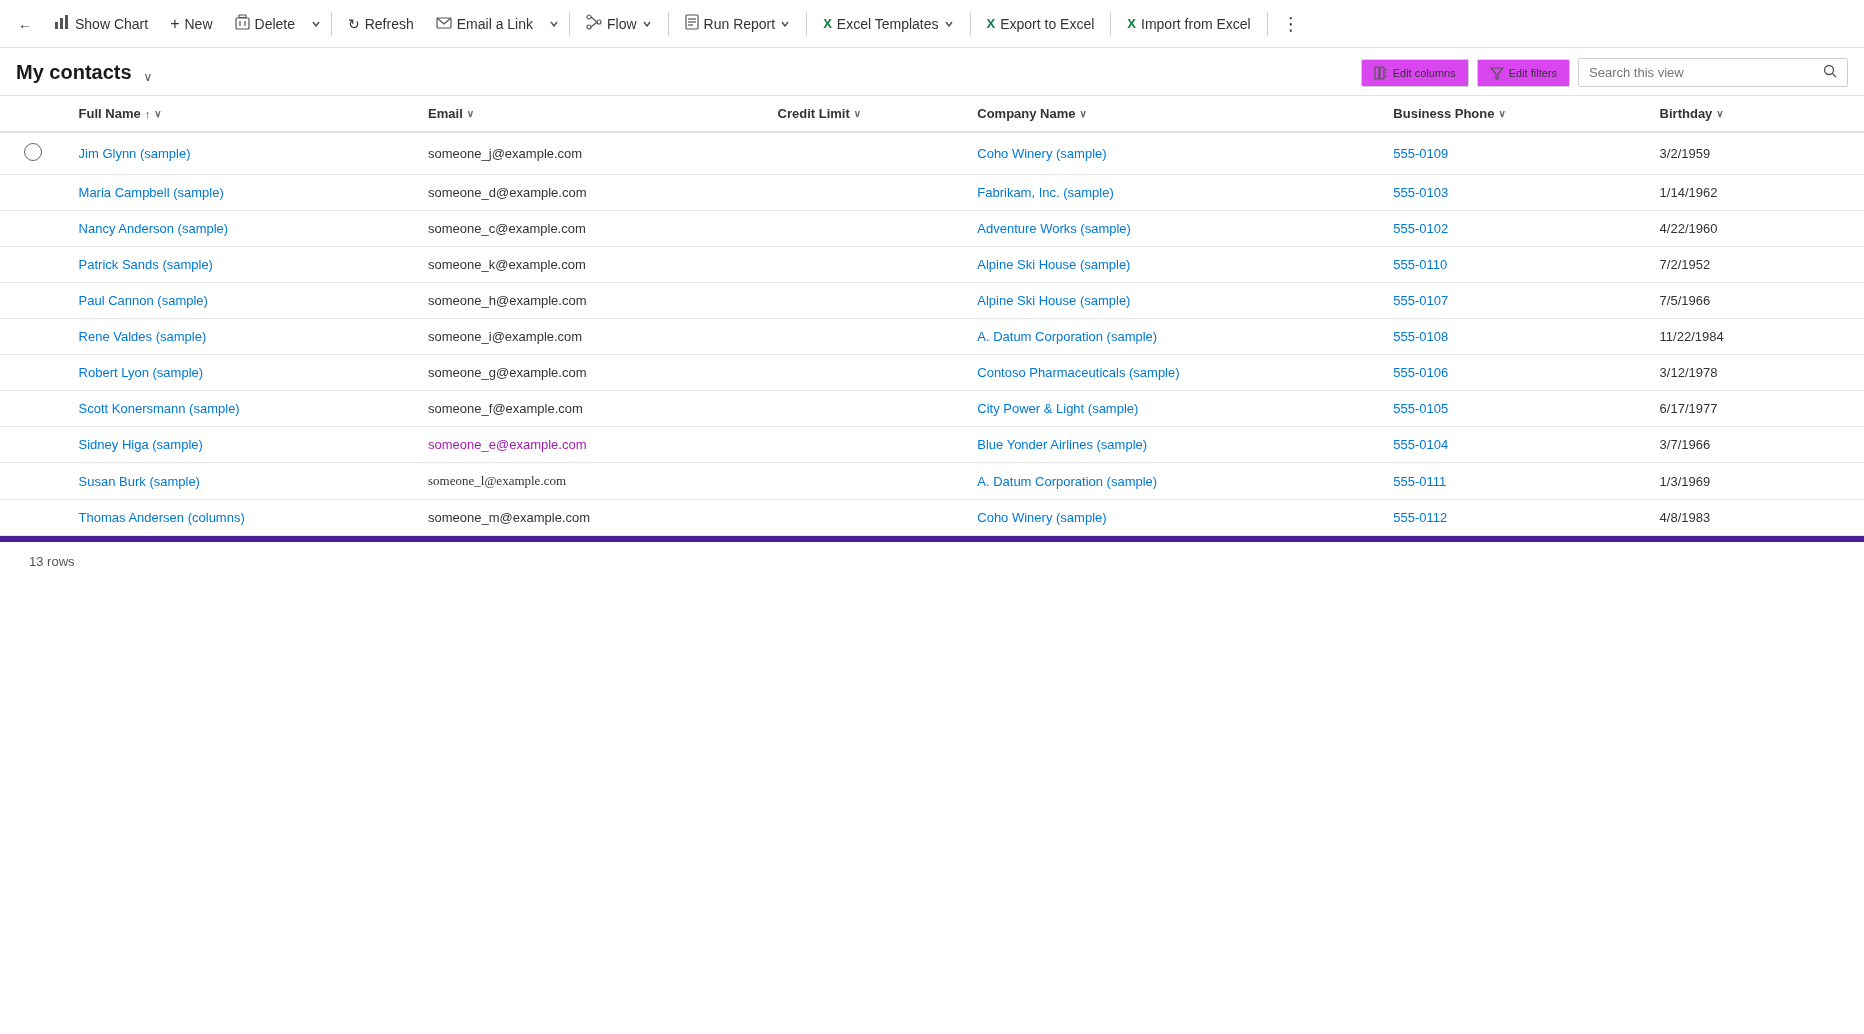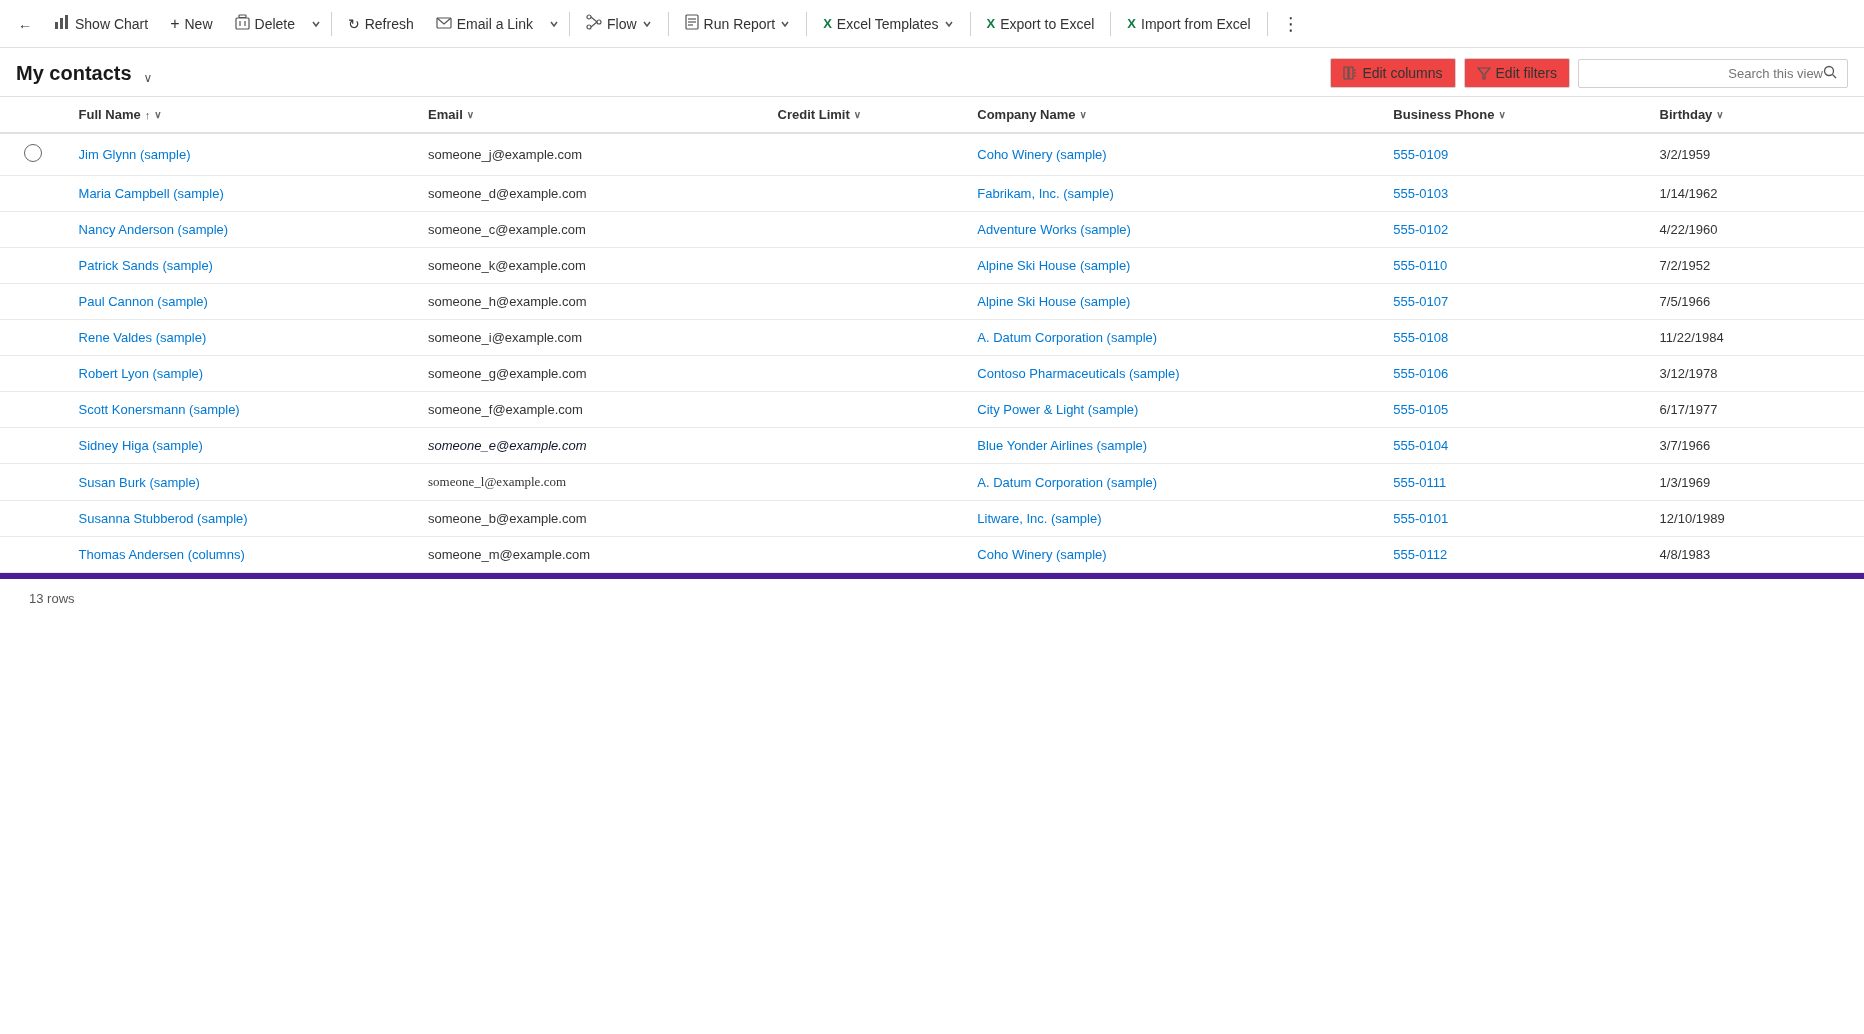--- a/index.html
+++ b/index.html
@@ -57,42 +57,41 @@
       display: flex;
       align-items: center;
       gap: 8px;
     }
     .header-action-btn {
       display: flex;
       align-items: center;
       gap: 5px;
       padding: 6px 12px;
       border: 1px solid #d0d0d0;
-      background: #ef4444;
+      background: #d946ef;
       cursor: pointer;
-      font-size: 14px;
+      font-size: 11px;
       color: #333;
       border-radius: 2px;
     }
     .search-box {
       display: flex;
       align-items: center;
       border: 1px solid #d0d0d0;
       border-radius: 2px;
       padding: 5px 10px;
       width: 270px;
     }
     .search-box input {
       border: none;
       outline: none;
       font-size: 13px;
       color: #555;
       width: 100%;
       background: transparent;
-      text-align: right;
     }
 
     
     .table-container {
       overflow-x: auto;
       flex: 1;
     }
     table {
       width: 100%;
       border-collapse: collapse;
@@ -425,46 +424,37 @@
           <td class="td-name"><a href="#" class="link-blue">Scott Konersmann (sample)</a></td>
           <td style="color: rgb(51, 51, 51);">someone_f@example.com</td>
           <td></td>
           <td><a href="#" class="link-blue">City Power &amp; Light (sample)</a></td>
           <td><a href="#" class="link-blue">555-0105</a></td>
           <td>6/17/1977</td>
         </tr>
         <tr>
           <td class="td-checkbox"></td>
           <td class="td-name"><a href="#" class="link-blue">Sidney Higa (sample)</a></td>
-          <td style="color: #0f172a; font-style: italic;">someone_e@example.com</td>
+          <td style="color: #a21caf;">someone_e@example.com</td>
           <td></td>
           <td><a href="#" class="link-blue">Blue Yonder Airlines (sample)</a></td>
           <td><a href="#" class="link-blue">555-0104</a></td>
           <td>3/7/1966</td>
         </tr>
         <tr>
           <td class="td-checkbox"></td>
           <td class="td-name"><a href="#" class="link-blue">Susan Burk (sample)</a></td>
           <td style="color: rgb(51, 51, 51); font-family: Liberation Serif, serif;">someone_l@example.com</td>
           <td></td>
           <td><a href="#" class="link-blue">A. Datum Corporation (sample)</a></td>
           <td><a href="#" class="link-blue">555-0111</a></td>
           <td>1/3/1969</td>
         </tr>
         <tr>
           <td class="td-checkbox"></td>
-          <td class="td-name"><a href="#" class="link-blue">Susanna Stubberod (sample)</a></td>
-          <td style="color: rgb(51, 51, 51);">someone_b@example.com</td>
-          <td></td>
-          <td><a href="#" class="link-blue">Litware, Inc. (sample)</a></td>
-          <td><a href="#" class="link-blue">555-0101</a></td>
-          <td>12/10/1989</td>
-        </tr>
-        <tr>
-          <td class="td-checkbox"></td>
           <td class="td-name"><a href="#" class="link-blue">Thomas Andersen (columns)</a></td>
           <td style="color: rgb(51, 51, 51);">someone_m@example.com</td>
           <td></td>
           <td><a href="#" class="link-blue">Coho Winery (sample)</a></td>
           <td><a href="#" class="link-blue">555-0112</a></td>
           <td>4/8/1983</td>
         </tr>
       </tbody>
   </table>
 </div>

